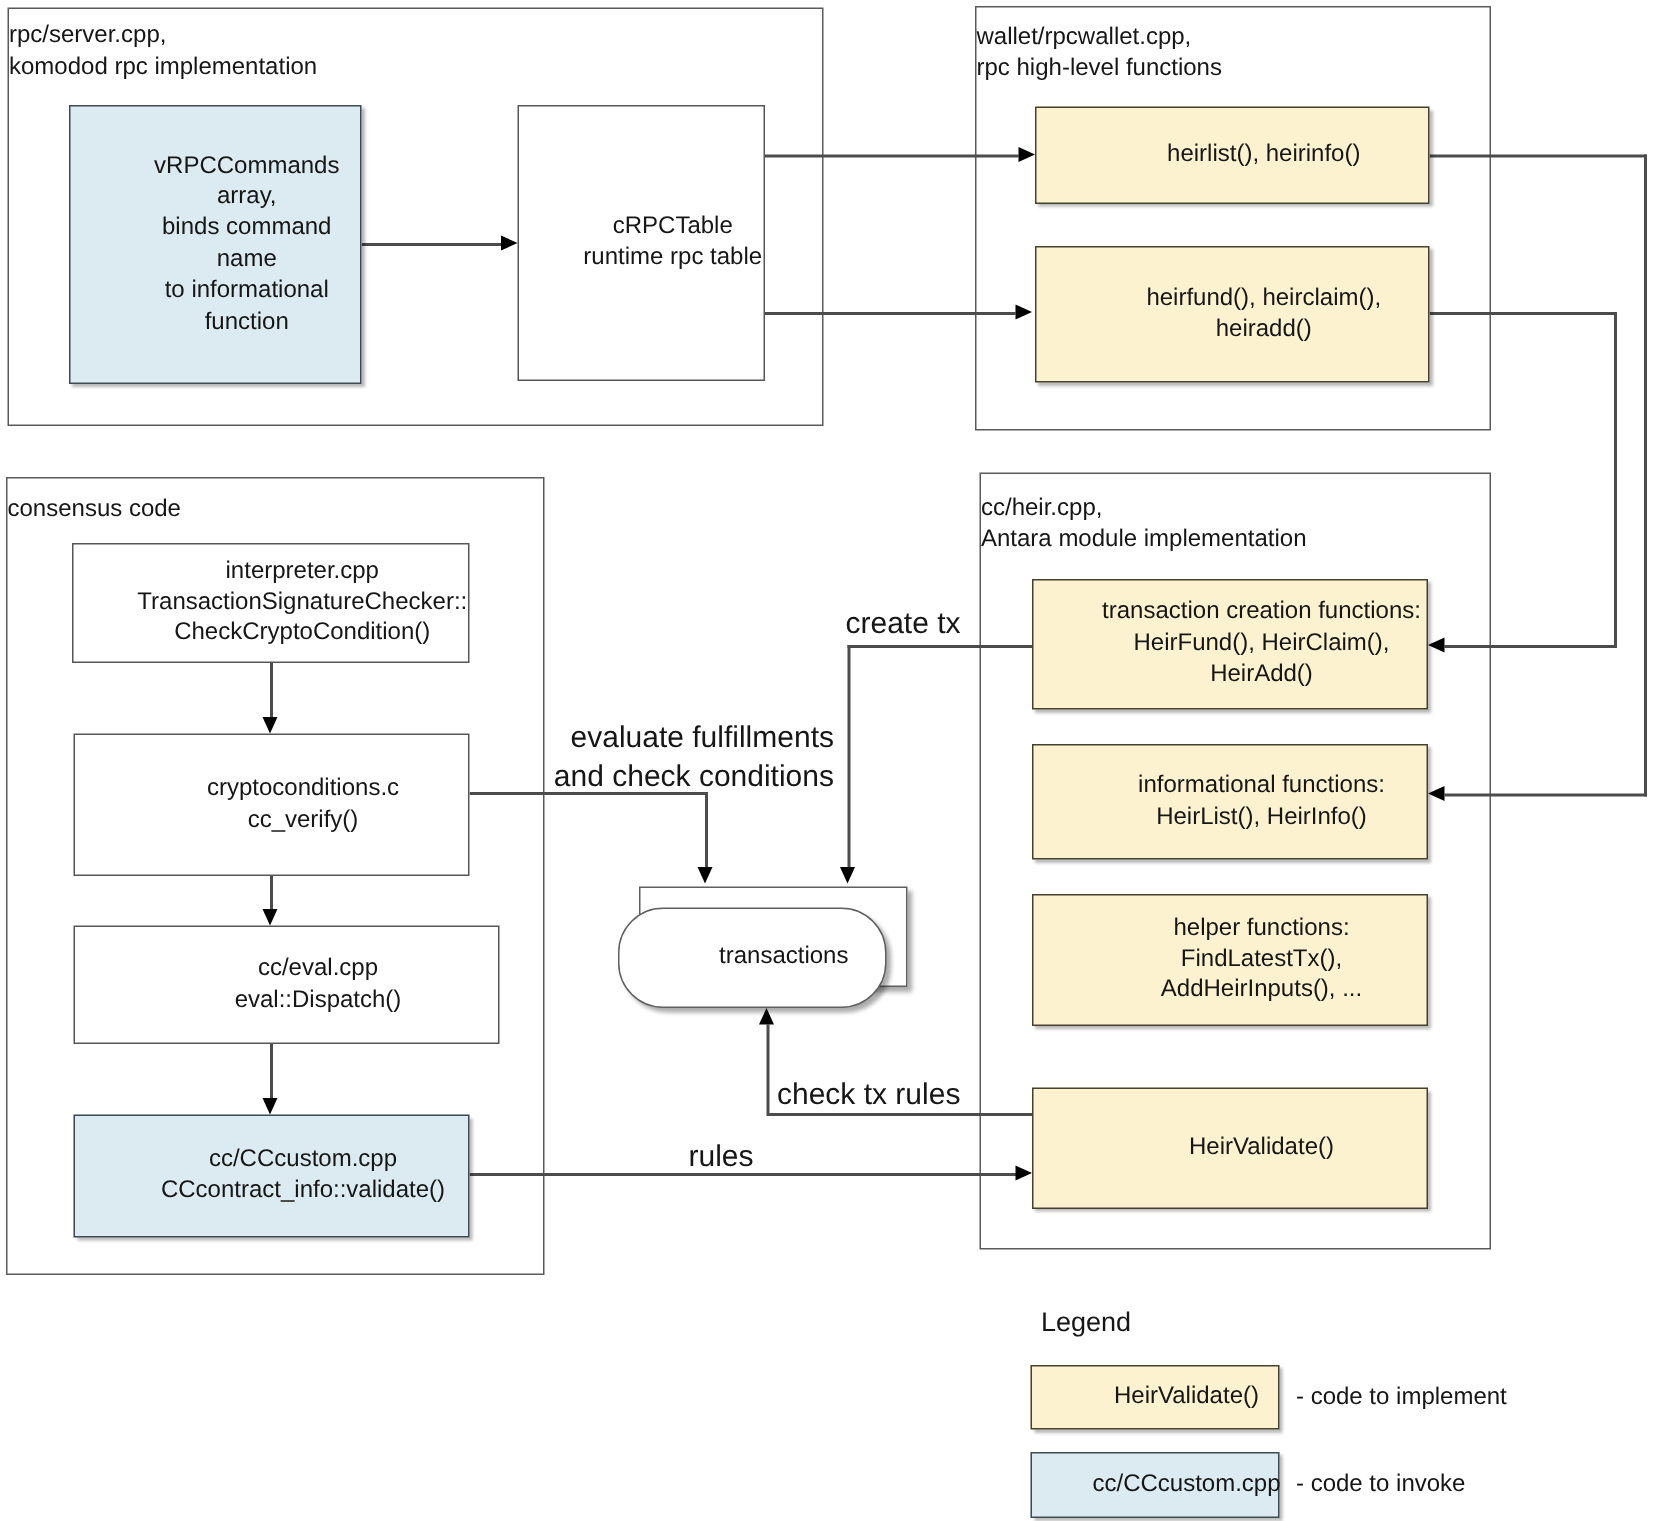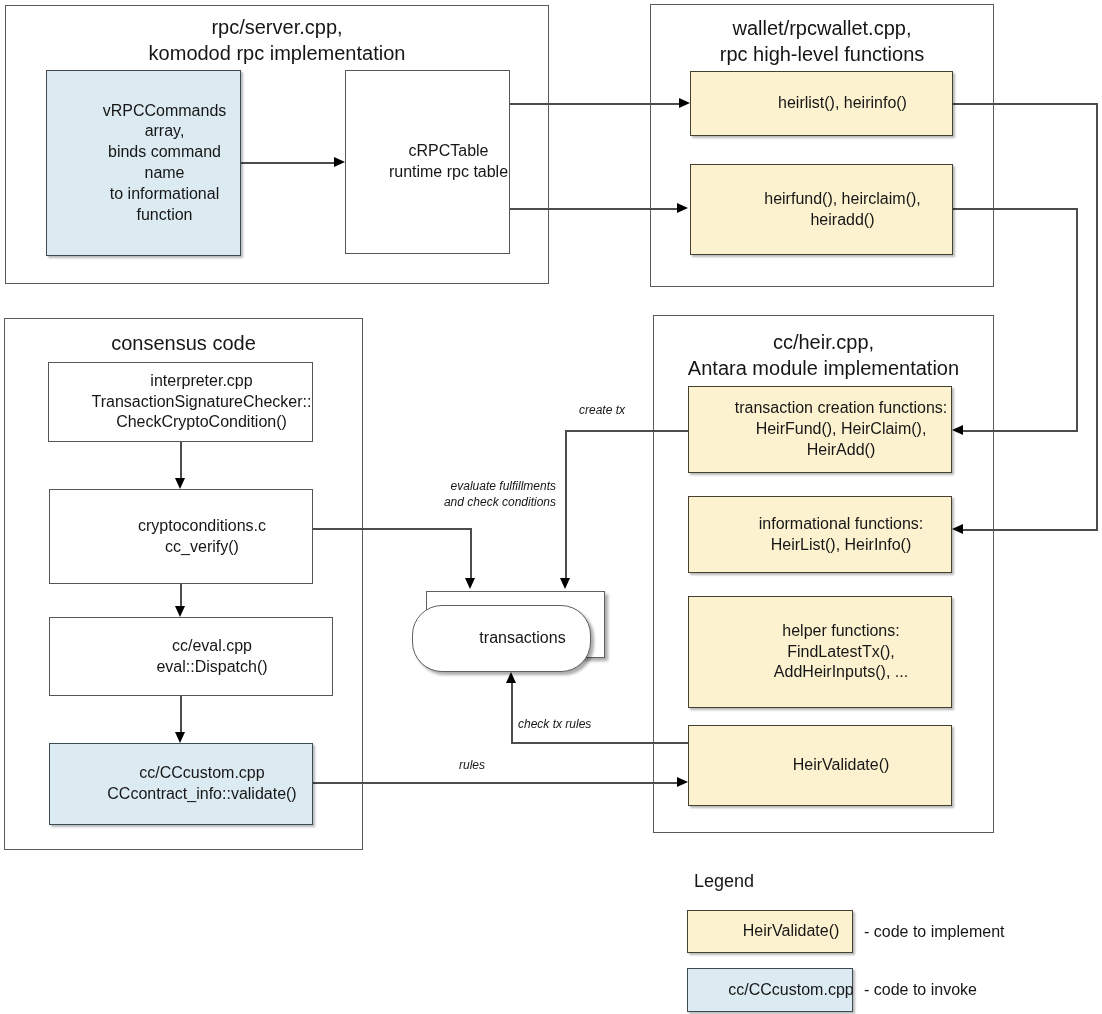--- a/index.html
+++ b/index.html
@@ -3,22 +3,22 @@
 <meta charset="utf-8">
 <style>
   html,body{margin:0;padding:0;background:#ffffff;}
   #canvas{
     position:relative;width:1102px;height:1014px;background:#ffffff;
     font-family:"Liberation Sans","DejaVu Sans",sans-serif;color:#161616;
     overflow:hidden;
   }
   .container{position:absolute;border:1.6px solid #5a5a5a;background:transparent;}
   .ctitle{
-    position:absolute;left:0;right:0;text-align:center;
-    font-size:20px;line-height:1.3;white-space:pre-line;
+    position:absolute;left:0;right:0;text-align:left;
+    font-size:16px;line-height:1.3;white-space:pre-line;
   }
   .box{
     position:absolute;display:flex;align-items:center;justify-content:center;
     text-align:center;font-size:16px;line-height:1.3;white-space:pre-line;
     background:#ffffff;border:1.5px solid #565656;box-sizing:border-box;
     z-index:3;
     padding-left:42px;
   }
   .yellow{
     background:var(--yellow,#fdf2cf);border-color:#454131;
@@ -29,21 +29,21 @@
     box-shadow:2px 2px 2px rgba(0,0,0,0.28);
   }
   .txshadow{box-shadow:3px 3px 3px rgba(0,0,0,0.33);}
   .lh{position:absolute;height:2px;background:var(--line,#4c4c4c);z-index:2;}
   .lv{position:absolute;width:2px;background:var(--line,#4c4c4c);z-index:2;}
   .ar{position:absolute;width:0;height:0;z-index:4;}
   .ar-r{border-top:5.5px solid transparent;border-bottom:5.5px solid transparent;border-left:11px solid var(--arrow,#000);}
   .ar-l{border-top:5.5px solid transparent;border-bottom:5.5px solid transparent;border-right:11px solid var(--arrow,#000);}
   .ar-d{border-left:5.5px solid transparent;border-right:5.5px solid transparent;border-top:11px solid var(--arrow,#000);}
   .ar-u{border-left:5.5px solid transparent;border-right:5.5px solid transparent;border-bottom:11px solid var(--arrow,#000);}
-  .elabel{position:absolute;font-size:12px;line-height:1.3;white-space:pre-line;z-index:5;font-style:italic;}
+  .elabel{position:absolute;font-size:20px;line-height:1.3;white-space:pre-line;z-index:5;}
   .legend-title{position:absolute;font-size:18px;z-index:5;}
   .legend-desc{position:absolute;display:flex;align-items:center;font-size:16px;z-index:5;}
 </style>
 </head>
 <body>
 
 <div id="canvas">
 
   <div class="container" style="left:5px;top:5px;width:542px;height:277px;">
     <div class="ctitle" style="top:8px;">rpc/server.cpp,
@@ -133,21 +133,21 @@
   <div class="box blue" style="left:49px;top:743px;width:264px;height:82px;">cc/CCcustom.cpp
 CCcontract_info::validate()</div>
 
   <div class="box yellow" style="left:688px;top:386px;width:264px;height:87px;">transaction creation functions:
 HeirFund(), HeirClaim(),
 HeirAdd()</div>
 
   <div class="box yellow" style="left:688px;top:496px;width:264px;height:77px;">informational functions:
 HeirList(), HeirInfo()</div>
 
-  <div class="box yellow" style="left:688px;top:596px;width:264px;height:112px;">helper functions:
+  <div class="box yellow" style="left:688px;top:596px;width:264px;height:88px;">helper functions:
 FindLatestTx(),
 AddHeirInputs(), ...</div>
 
   <div class="box yellow" style="left:688px;top:725px;width:264px;height:81px;">HeirValidate()</div>
 
   <div class="box txshadow" style="left:426px;top:591px;width:179px;height:67px;border-color:#5f5f5f;"></div>
   <div class="box txshadow" style="left:412px;top:605px;width:179px;height:67px;border-color:#5f5f5f;z-index:4;border-radius:30px;">transactions</div>
 
   <div class="elabel" style="left:556px;top:403px;width:92px;text-align:center;">create tx</div>
 

